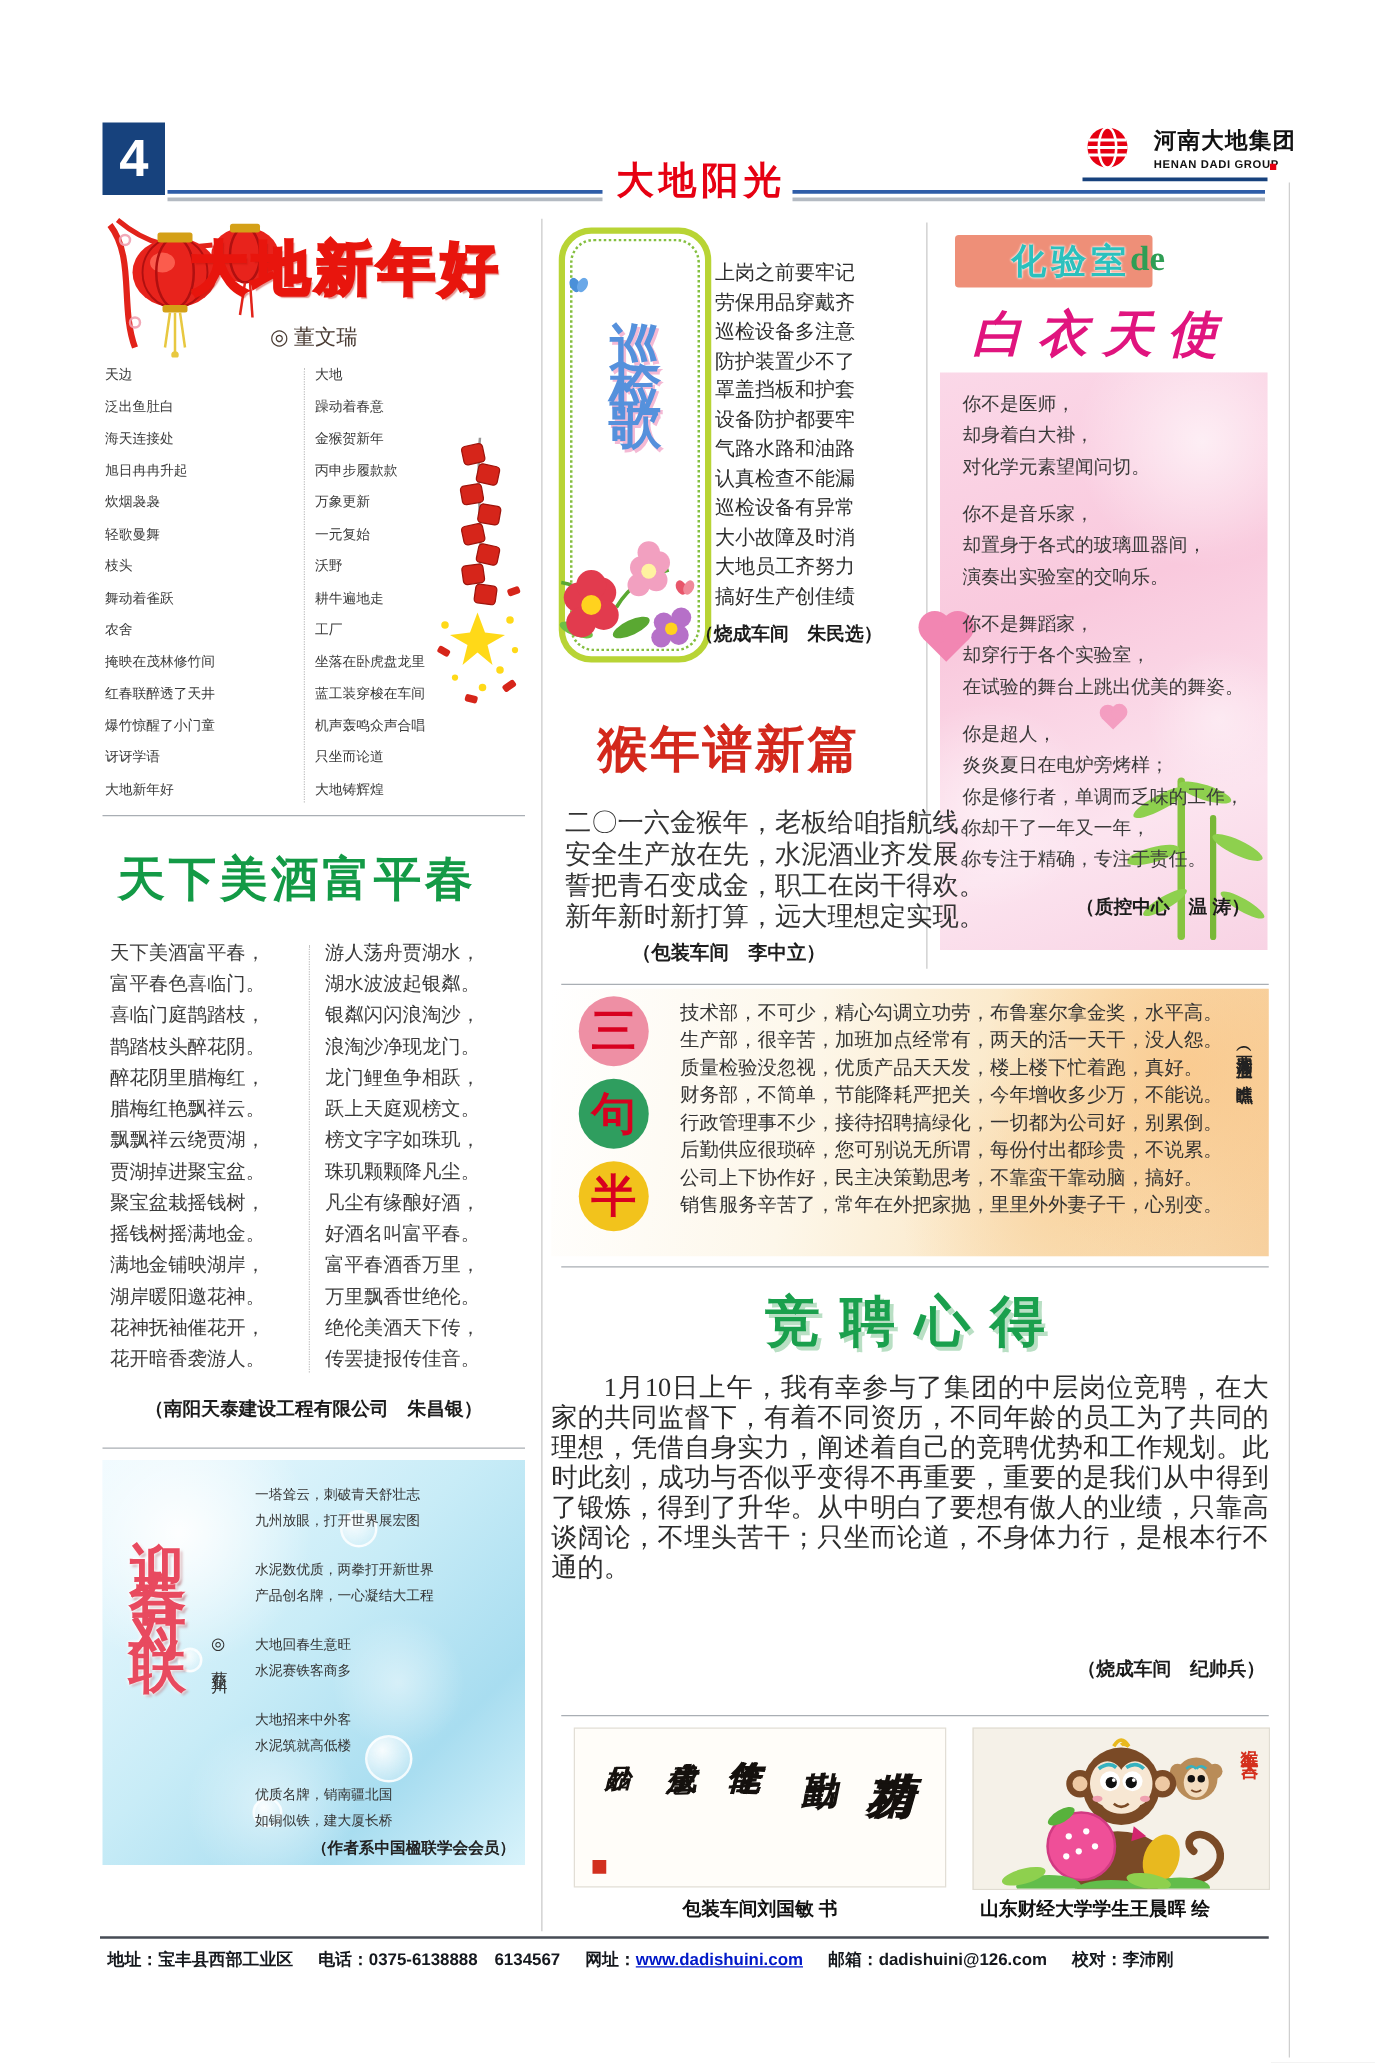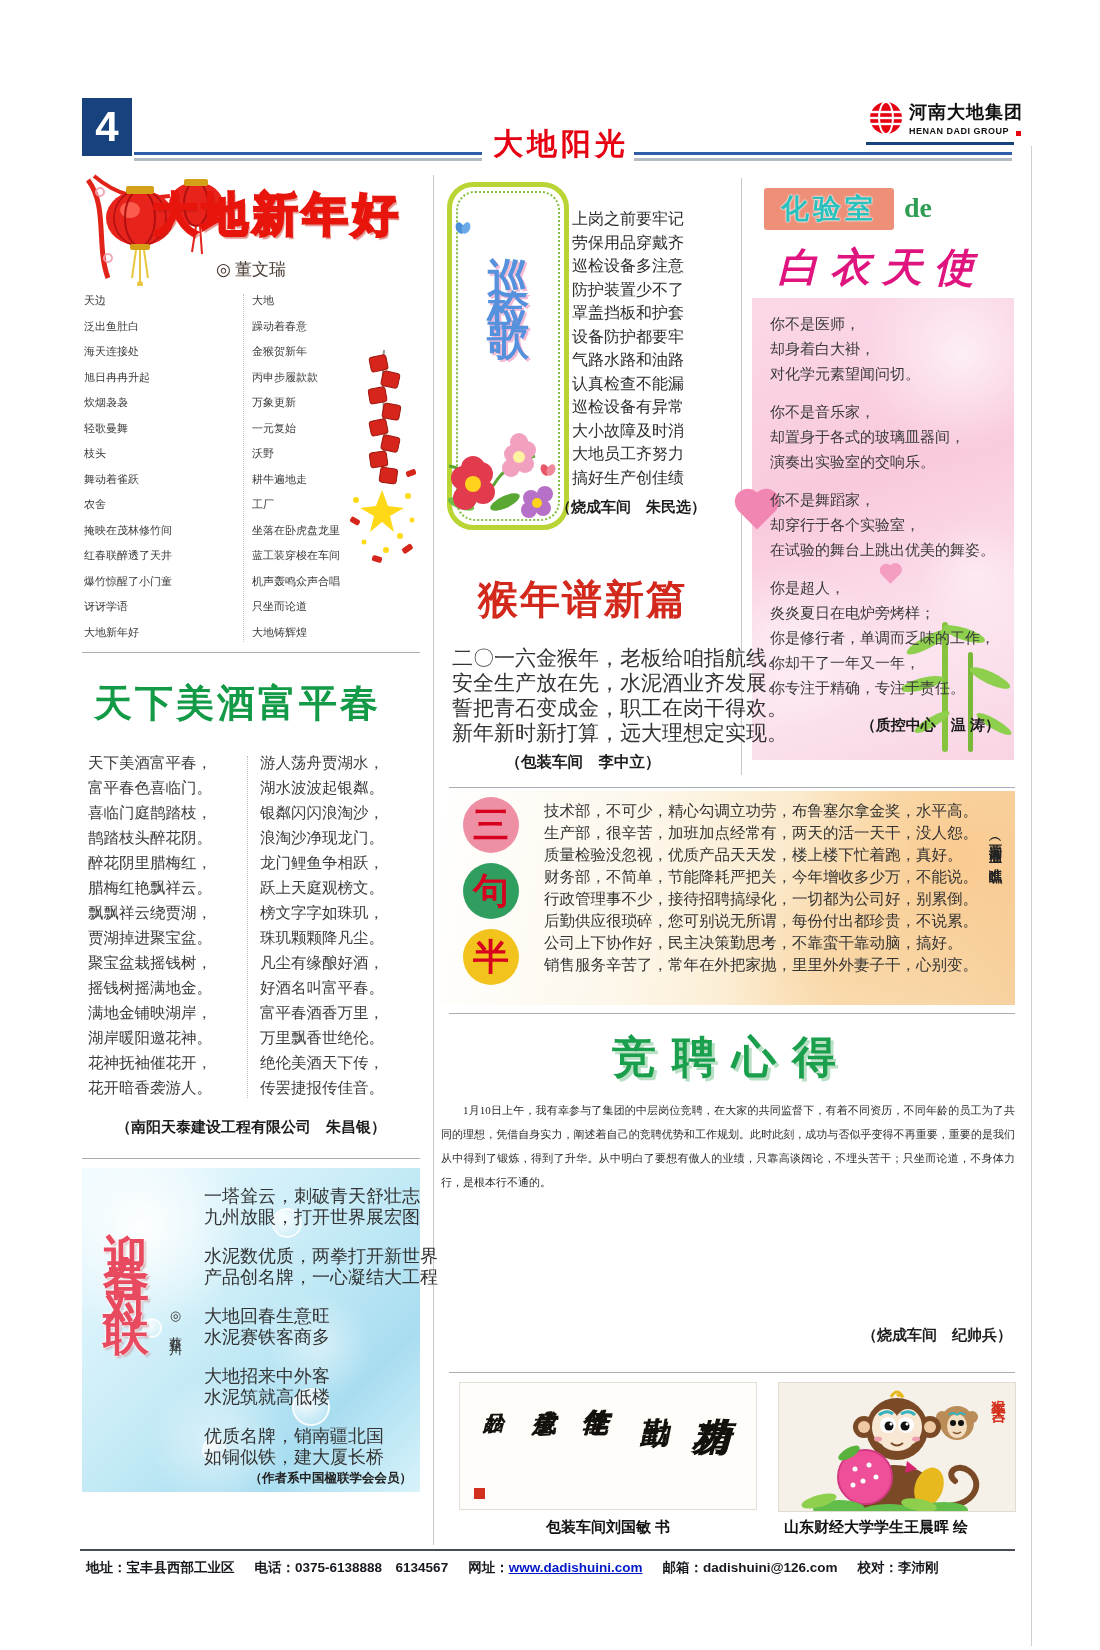--- a/index.html
+++ b/index.html
@@ -10,21 +10,21 @@
   
   #pagenum{left:82px;top:98px;width:50px;height:58px;background:#17427d;color:#fff;
            display:flex;align-items:center;justify-content:center;
            font:bold 42px "Liberation Sans","DejaVu Sans",sans-serif;}
   .rule-b{height:3px;background:#2f5da8;}
   .rule-g{height:3px;background:#b4bac2;}
   #rb1{left:134px;top:152px;width:348px;} #rg1{left:134px;top:158px;width:348px;}
   #rb2{left:634px;top:152px;width:378px;} #rg2{left:634px;top:158px;width:378px;}
   #masthead-title{left:486px;top:124px;width:150px;text-align:center;color:#e60012;
      font:bold 30px "Liberation Sans","DejaVu Sans",sans-serif;letter-spacing:4px;}
-  #logo{left:868px;top:100px;display:flex;gap:5px;align-items:flex-start;}
+  #logo{left:868px;top:100px;display:flex;gap:19px;align-items:flex-start;}
   .logo-cn{font:bold 18px "Liberation Sans","DejaVu Sans",sans-serif;color:#111;letter-spacing:1px;}
   .logo-en{font:bold 9px "Liberation Sans","DejaVu Sans",sans-serif;color:#111;letter-spacing:.5px;margin-top:2px;}
   #logo-rule{left:866px;top:142px;width:148px;height:3px;background:#17427d;}
   #logo-dot{left:1016px;top:131px;width:5px;height:5px;background:#e60012;}
 
   
   .vdiv{width:1px;background:#c9c9c9;}
   #vd1{left:433px;top:175px;height:1370px;}
   #vd2{left:741px;top:178px;height:597px;}
   #redge{left:1031px;top:146px;height:1500px;width:1px;background:#cfcfcf;}
@@ -65,40 +65,40 @@
        radial-gradient(circle at 70% 55%, rgba(255,255,255,.45), rgba(255,255,255,0) 18%),
        radial-gradient(circle at 40% 85%, rgba(255,255,255,.5), rgba(255,255,255,0) 20%),
        linear-gradient(135deg,#eefaff 0%,#c8ecf7 45%,#a8ddf0 75%,#d8f3fb 100%);}
   .bubble{position:absolute;border-radius:50%;border:2px solid rgba(255,255,255,.8);
      background:radial-gradient(circle at 35% 30%, rgba(255,255,255,.9), rgba(190,230,245,.25));}
   #cp-title{left:96px;top:1194px;writing-mode:vertical-rl;color:#e84a5f;
      font:bold 46px "Liberation Sans","DejaVu Sans",sans-serif;letter-spacing:26px;
      text-shadow:0 0 3px #fff,0 0 3px #fff,2px 2px 2px rgba(150,30,40,.35);}
   #cp-author{left:166px;top:1308px;writing-mode:vertical-rl;font-size:13px;color:#333;letter-spacing:3px;}
   #cp-lines{left:204px;top:1186px;width:216px;}
-  .cp-line{height:21px;line-height:21px;font-size:18px;color:#343434;white-space:nowrap;}
+  .cp-line{height:21px;line-height:21px;font-size:11px;color:#343434;white-space:nowrap;}
   #cp-lines .gap{height:18px;}
   #cp-credit{left:150px;top:1470px;width:262px;text-align:right;color:#222;
      font:bold 12.5px "Liberation Sans","DejaVu Sans",sans-serif;}
 
   
   #patrol-card{left:447px;top:182px;width:112px;height:338px;border:5px solid #b8d435;border-radius:26px;background:#fff;}
   #patrol-card:before{content:"";position:absolute;inset:4px;border:2px dotted #84bf3f;border-radius:19px;}
   #patrol-title{left:50%;top:36px;transform:translateX(-50%);position:absolute;writing-mode:vertical-rl;
      color:#5591dc;font:bold 42px "Liberation Sans","DejaVu Sans",sans-serif;letter-spacing:32px;
      text-shadow:2px 2px 0 #f4b9d4;}
   #patrol-flowers{left:435px;top:416px;z-index:3;}
   .pt-line{height:23.5px;line-height:23.5px;font-size:16px;color:#2e2e2e;white-space:nowrap;}
   #patrol-lines{left:572px;top:207px;width:152px;}
   #patrol-credit{left:556px;top:498px;width:170px;color:#1c1c1c;
      font:bold 15px "Liberation Sans","DejaVu Sans",sans-serif;}
 
   
   #angel-tag{left:764px;top:188px;width:130px;height:42px;background:#ee8f78;border-radius:3px;
-     display:flex;align-items:center;justify-content:center;}
+     display:flex;align-items:center;justify-content:center;padding-left:28px;}
   #angel-tag span{color:#2cc0bd;font:bold 28px "Liberation Sans","DejaVu Sans",sans-serif;letter-spacing:4px;
      text-shadow:0 0 2px #fff,0 0 2px #fff;}
   #angel-de{left:904px;top:192px;color:#2f9e55;font:bold 28px "Liberation Serif","DejaVu Serif",serif;}
   #angel-title{left:778px;top:240px;width:240px;color:#e0147e;font-style:italic;
      font:bold italic 40px "Liberation Serif","DejaVu Serif",serif;letter-spacing:12px;}
   #angel-panel{left:752px;top:298px;width:262px;height:462px;
      background:
        radial-gradient(circle at 80% 12%, rgba(255,255,255,.65), rgba(255,255,255,0) 22%),
        radial-gradient(circle at 15% 75%, rgba(255,255,255,.5), rgba(255,255,255,0) 20%),
        radial-gradient(circle at 85% 60%, rgba(255,255,255,.4), rgba(255,255,255,0) 16%),
@@ -136,21 +136,21 @@
   #sjb-c3{left:463px;top:929px;background:#f2c31c;}
   .sjb-line{height:22px;line-height:22px;font-size:15.5px;color:#333;white-space:nowrap;}
   #sjb-lines{left:544px;top:800px;width:442px;}
   #sjb-credit{left:986px;top:832px;writing-mode:vertical-rl;height:175px;color:#222;
      font:bold 13px "Liberation Sans","DejaVu Sans",sans-serif;letter-spacing:2px;}
 
   
   #essay-title{left:449px;top:1028px;width:566px;text-align:center;color:#1aa04d;
      font:bold 44px "Liberation Sans","DejaVu Sans",sans-serif;letter-spacing:16px;
      text-shadow:3px 3px 0 #b9dfc4;}
-  #essay-body{left:441px;top:1098px;width:574px;font-size:11px;line-height:24px;color:#2c2c2c;text-align:justify;}
+  #essay-body{left:441px;top:1098px;width:574px;font-size:21px;line-height:24px;color:#2c2c2c;text-align:justify;}
   #essay-body p{margin:0;text-indent:2em;}
   #essay-credit{left:700px;top:1326px;width:312px;text-align:right;color:#1c1c1c;
      font:bold 15px "Liberation Sans","DejaVu Sans",sans-serif;}
 
   
   #cal-panel{left:459px;top:1382px;width:298px;height:128px;background:#fffdf9;border:1px solid #e2ded6;
      display:flex;flex-direction:row-reverse;justify-content:space-around;align-items:flex-start;padding:4px 10px;box-sizing:border-box;}
   .cal-col{writing-mode:vertical-rl;font:bold italic 30px "Liberation Serif","DejaVu Serif",serif;color:#15110e;line-height:1;}
   .cal-col:nth-child(1){font-size:38px;transform:rotate(2deg);}
   .cal-col:nth-child(2){font-size:30px;margin-top:6px;transform:rotate(-3deg);}

